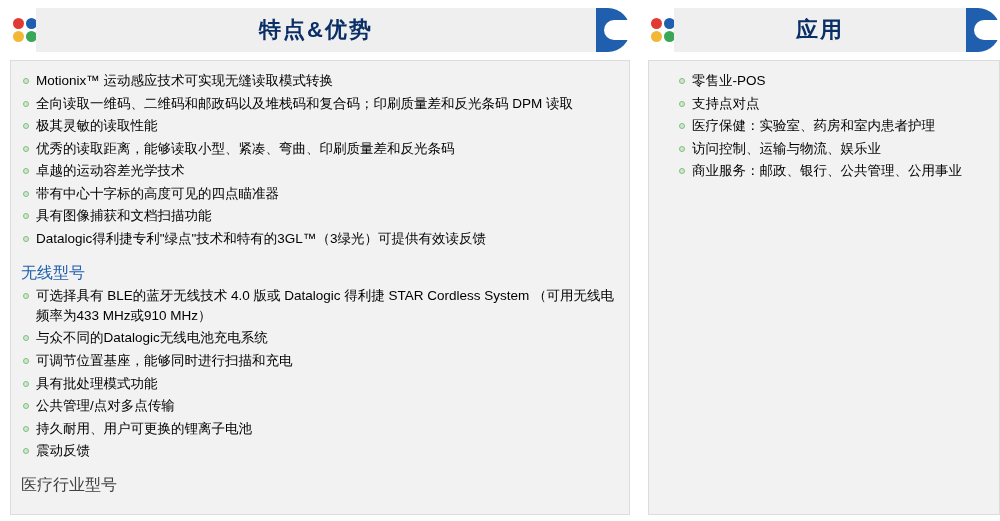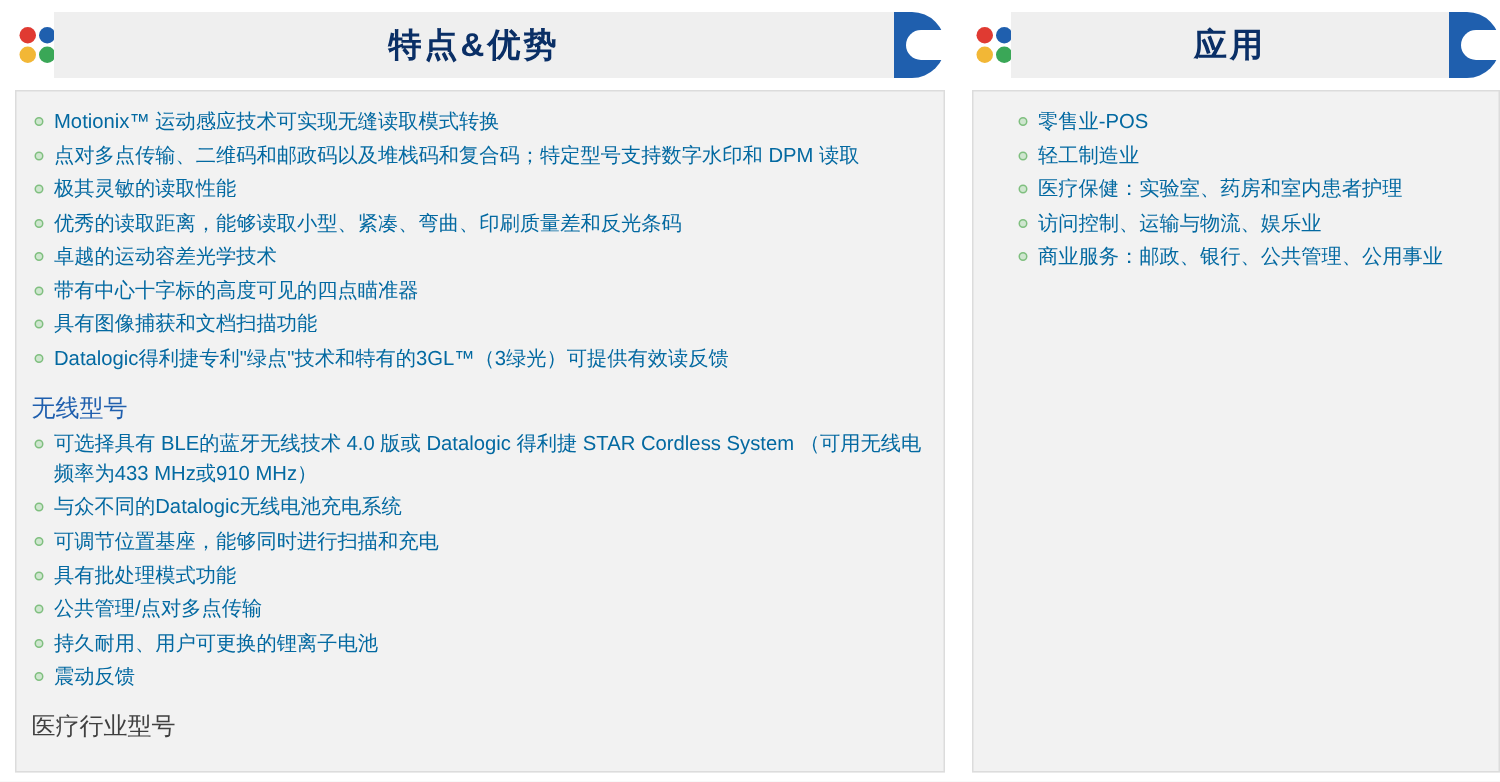--- a/index.html
+++ b/index.html
@@ -109,21 +109,21 @@
     list-style: none;
     margin: 0;
     padding: 0;
   }
   ul.bullets li {
     position: relative;
     padding-left: 15px;
     margin: 0 0 3px 0;
     font-size: 13.5px;
     line-height: 1.45;
-    color: #0369a1;
+    color: #000000;
   }
   ul.bullets li::before {
     content: "";
     position: absolute;
     left: 2px;
     top: 7px;
     width: 6px;
     height: 6px;
     border-radius: 50%;
     border: 1px solid #7fbf7f;
@@ -165,21 +165,21 @@
         </div>
         <div class="banner-tail">
           <span class="tail-blue"></span>
           <span class="tail-notch"></span>
         </div>
       </div>
 
       <div class="content-box box-left">
         <ul class="bullets">
           <li>Motionix™ 运动感应技术可实现无缝读取模式转换</li>
-          <li>点对多点传输、二维码和邮政码以及堆栈码和复合码；特定型号支持数字水印和 DPM 读取</li>
+          <li>全向读取一维码、二维码和邮政码以及堆栈码和复合码；印刷质量差和反光条码 DPM 读取</li>
           <li>极其灵敏的读取性能</li>
           <li>优秀的读取距离，能够读取小型、紧凑、弯曲、印刷质量差和反光条码</li>
           <li>卓越的运动容差光学技术</li>
           <li>带有中心十字标的高度可见的四点瞄准器</li>
           <li>具有图像捕获和文档扫描功能</li>
           <li>Datalogic得利捷专利"绿点"技术和特有的3GL™（3绿光）可提供有效读反馈</li>
         </ul>
 
         <div class="subhead">无线型号</div>
         <ul class="bullets">
@@ -214,21 +214,21 @@
         </div>
         <div class="banner-tail">
           <span class="tail-blue"></span>
           <span class="tail-notch"></span>
         </div>
       </div>
 
       <div class="content-box box-right">
         <ul class="bullets right-list">
           <li>零售业-POS</li>
-          <li>轻工制造业</li>
+          <li>支持点对点</li>
           <li>医疗保健：实验室、药房和室内患者护理</li>
           <li>访问控制、运输与物流、娱乐业</li>
           <li>商业服务：邮政、银行、公共管理、公用事业</li>
         </ul>
       </div>
     </div>
 
   </div>
 </div>
 

